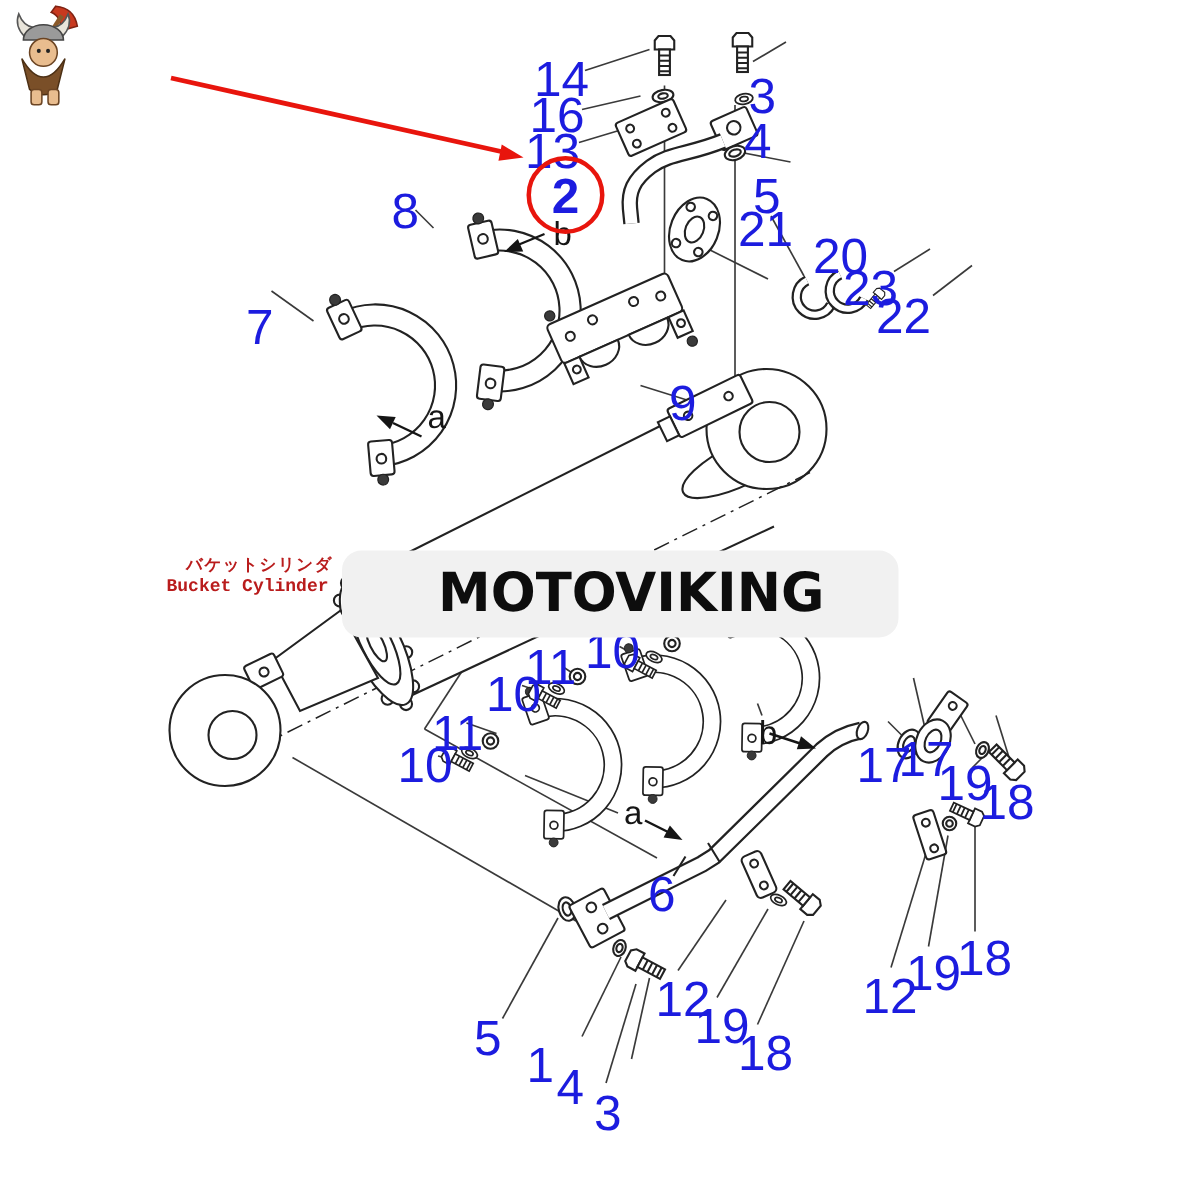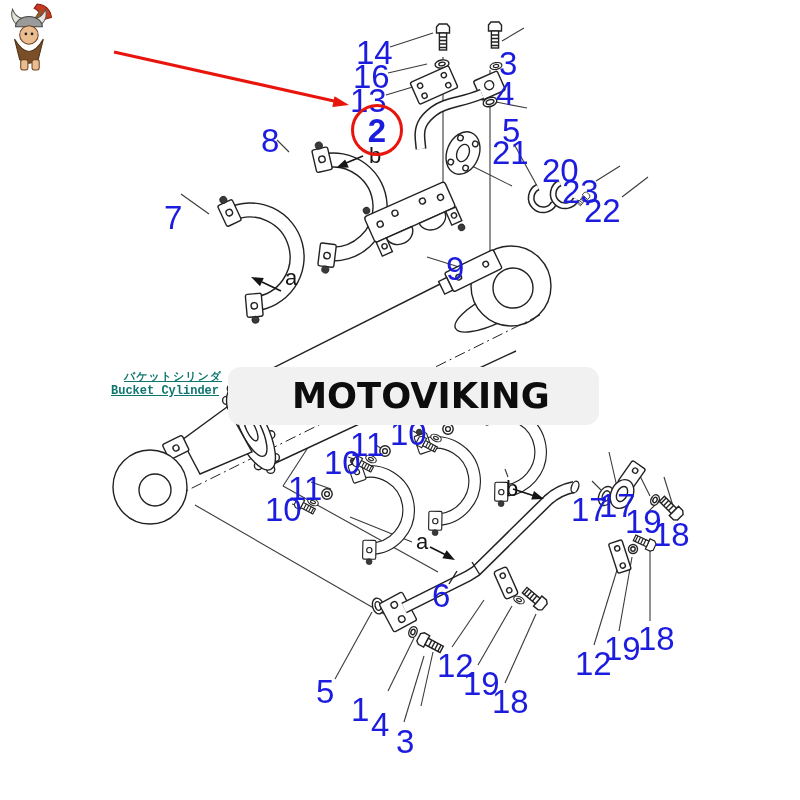--- a/index.html
+++ b/index.html
@@ -6,21 +6,21 @@
   .stage{position:relative;width:800px;height:800px;background:#fff;overflow:hidden;
          font-family:"Liberation Sans",sans-serif;}
   .stage svg{position:absolute;left:0;top:0;}
   .callout{position:absolute;font-family:"Liberation Sans",sans-serif;font-size:33px;
            line-height:1;color:var(--blue,#1c1cdf);z-index:20;white-space:nowrap;}
   .letter{position:absolute;font-family:"Liberation Sans",sans-serif;font-size:22px;
           line-height:1;color:#151515;z-index:20;}
   .circled{position:absolute;left:351px;top:104px;width:46px;height:46px;border:3.5px solid var(--red,#e8150d);
            border-radius:50%;display:flex;align-items:center;justify-content:center;z-index:21;}
   .circled span{font-size:33px;font-weight:bold;color:var(--blue,#1c1cdf);line-height:1;}
-  .caption{position:absolute;z-index:15;color:#0f766e;font-family:"Liberation Mono",monospace;font-weight:bold;text-decoration:underline;}
+  .caption{position:absolute;z-index:15;color:#b91c1c;font-family:"Liberation Mono",monospace;font-weight:bold;}
   .caption .jp{display:block;font-size:11px;letter-spacing:1px;margin-left:13px;}
   .caption .en{display:block;font-size:12px;letter-spacing:0;}
   .watermark{position:absolute;left:228px;top:367px;width:371px;height:58px;background:var(--wmbg,#f1f1f1);
              border-radius:13px;z-index:50;}
   .watermark .wm-text{position:absolute;left:64px;top:0;height:58px;line-height:58px;
              font-family:"DejaVu Sans",sans-serif;font-weight:800;font-size:36px;letter-spacing:0px;
              color:var(--wmtxt,#0d0d0d);transform:scaleX(0.98);transform-origin:left center;white-space:nowrap;}
   .mascot{position:absolute;left:229px;top:355px;z-index:51;}
   
   .part{fill:#fff;stroke:#222;stroke-width:1.4;}

